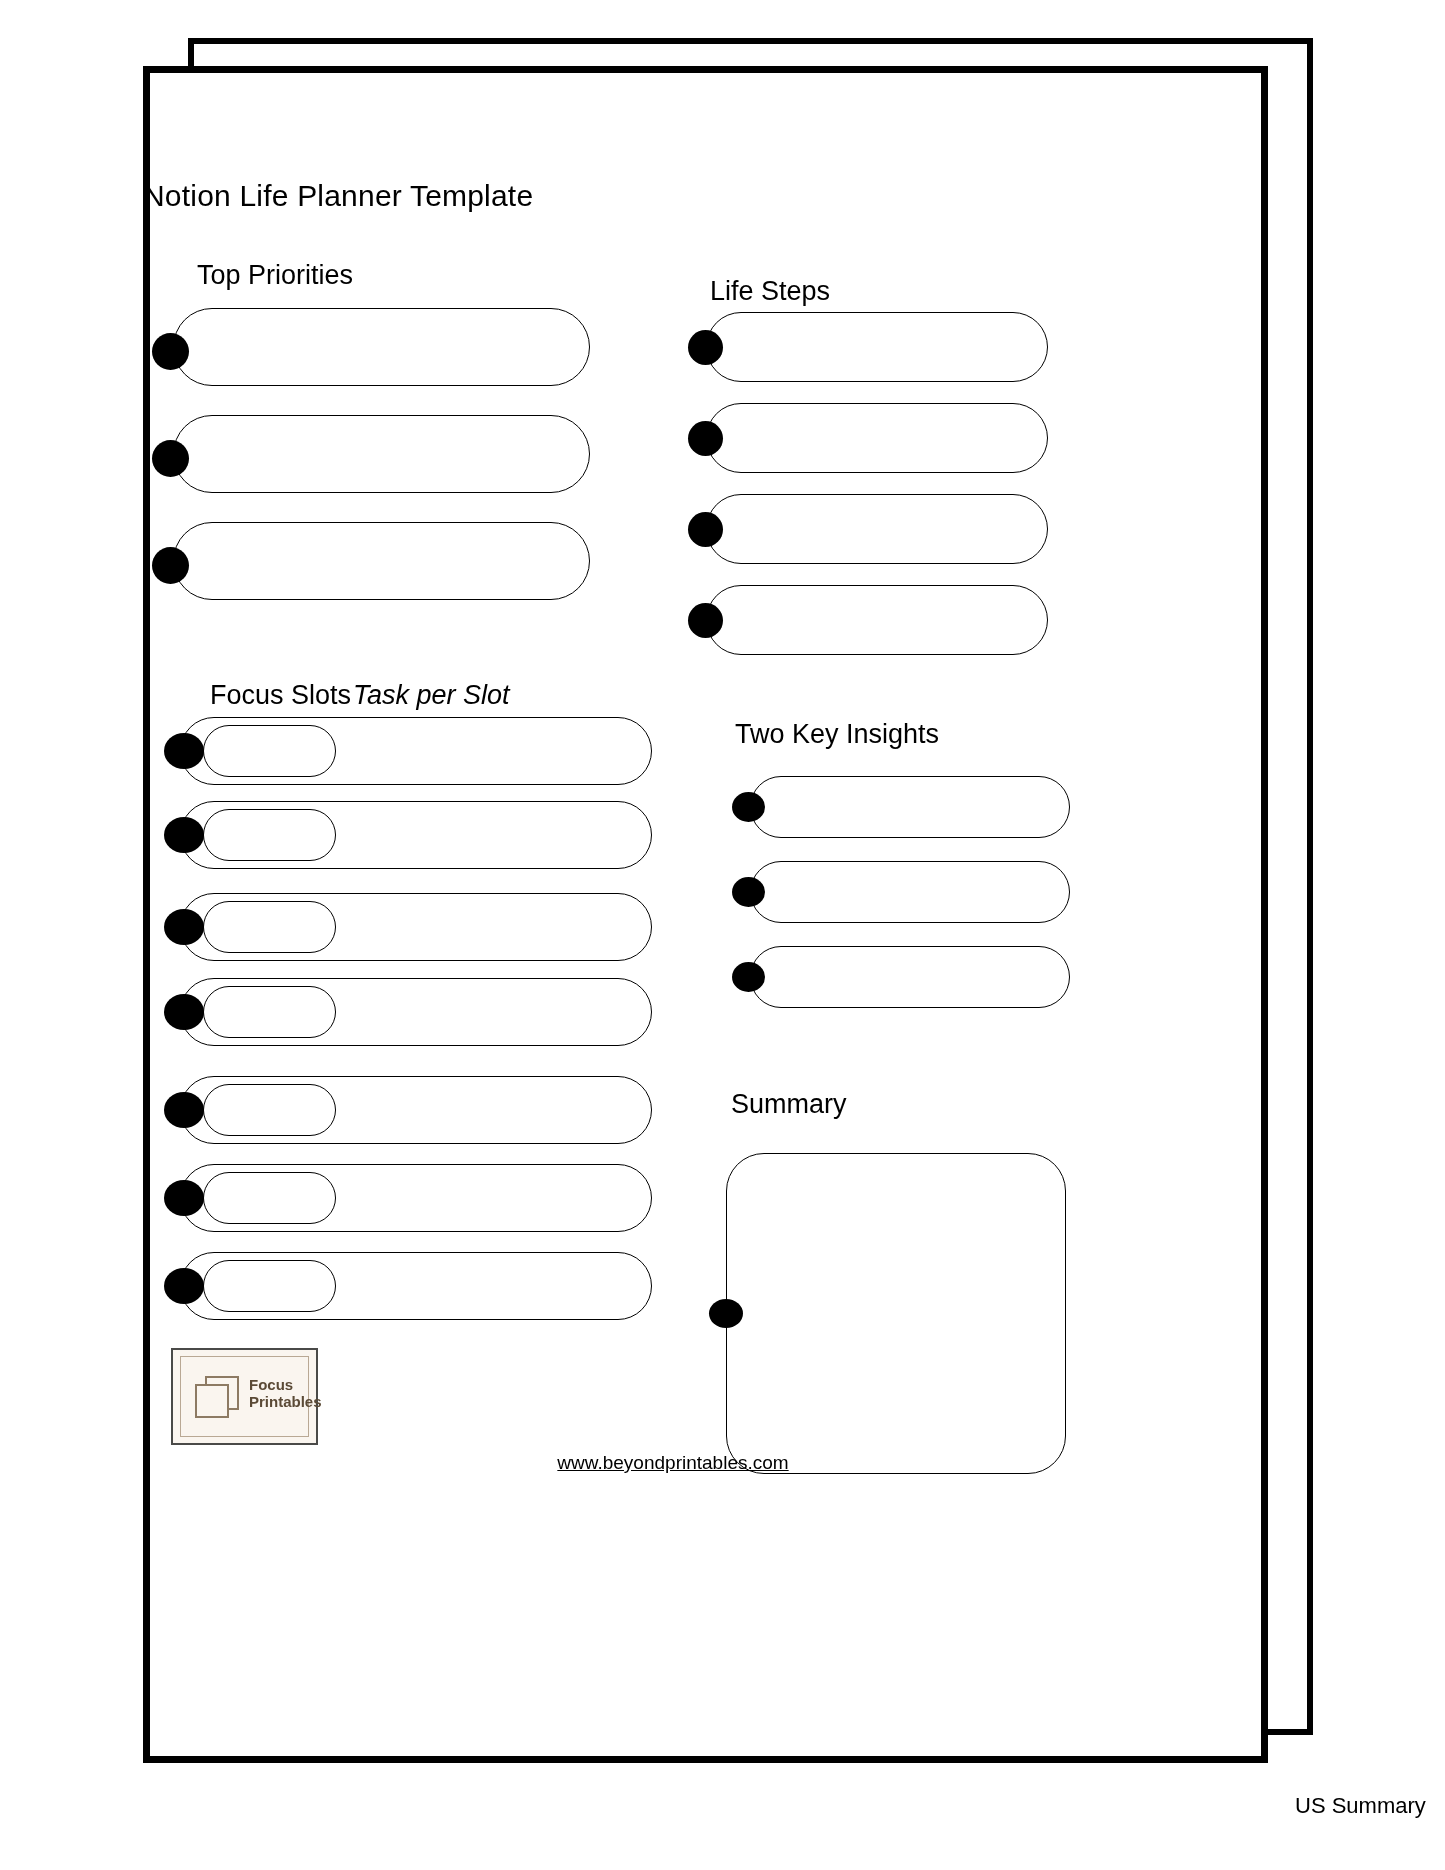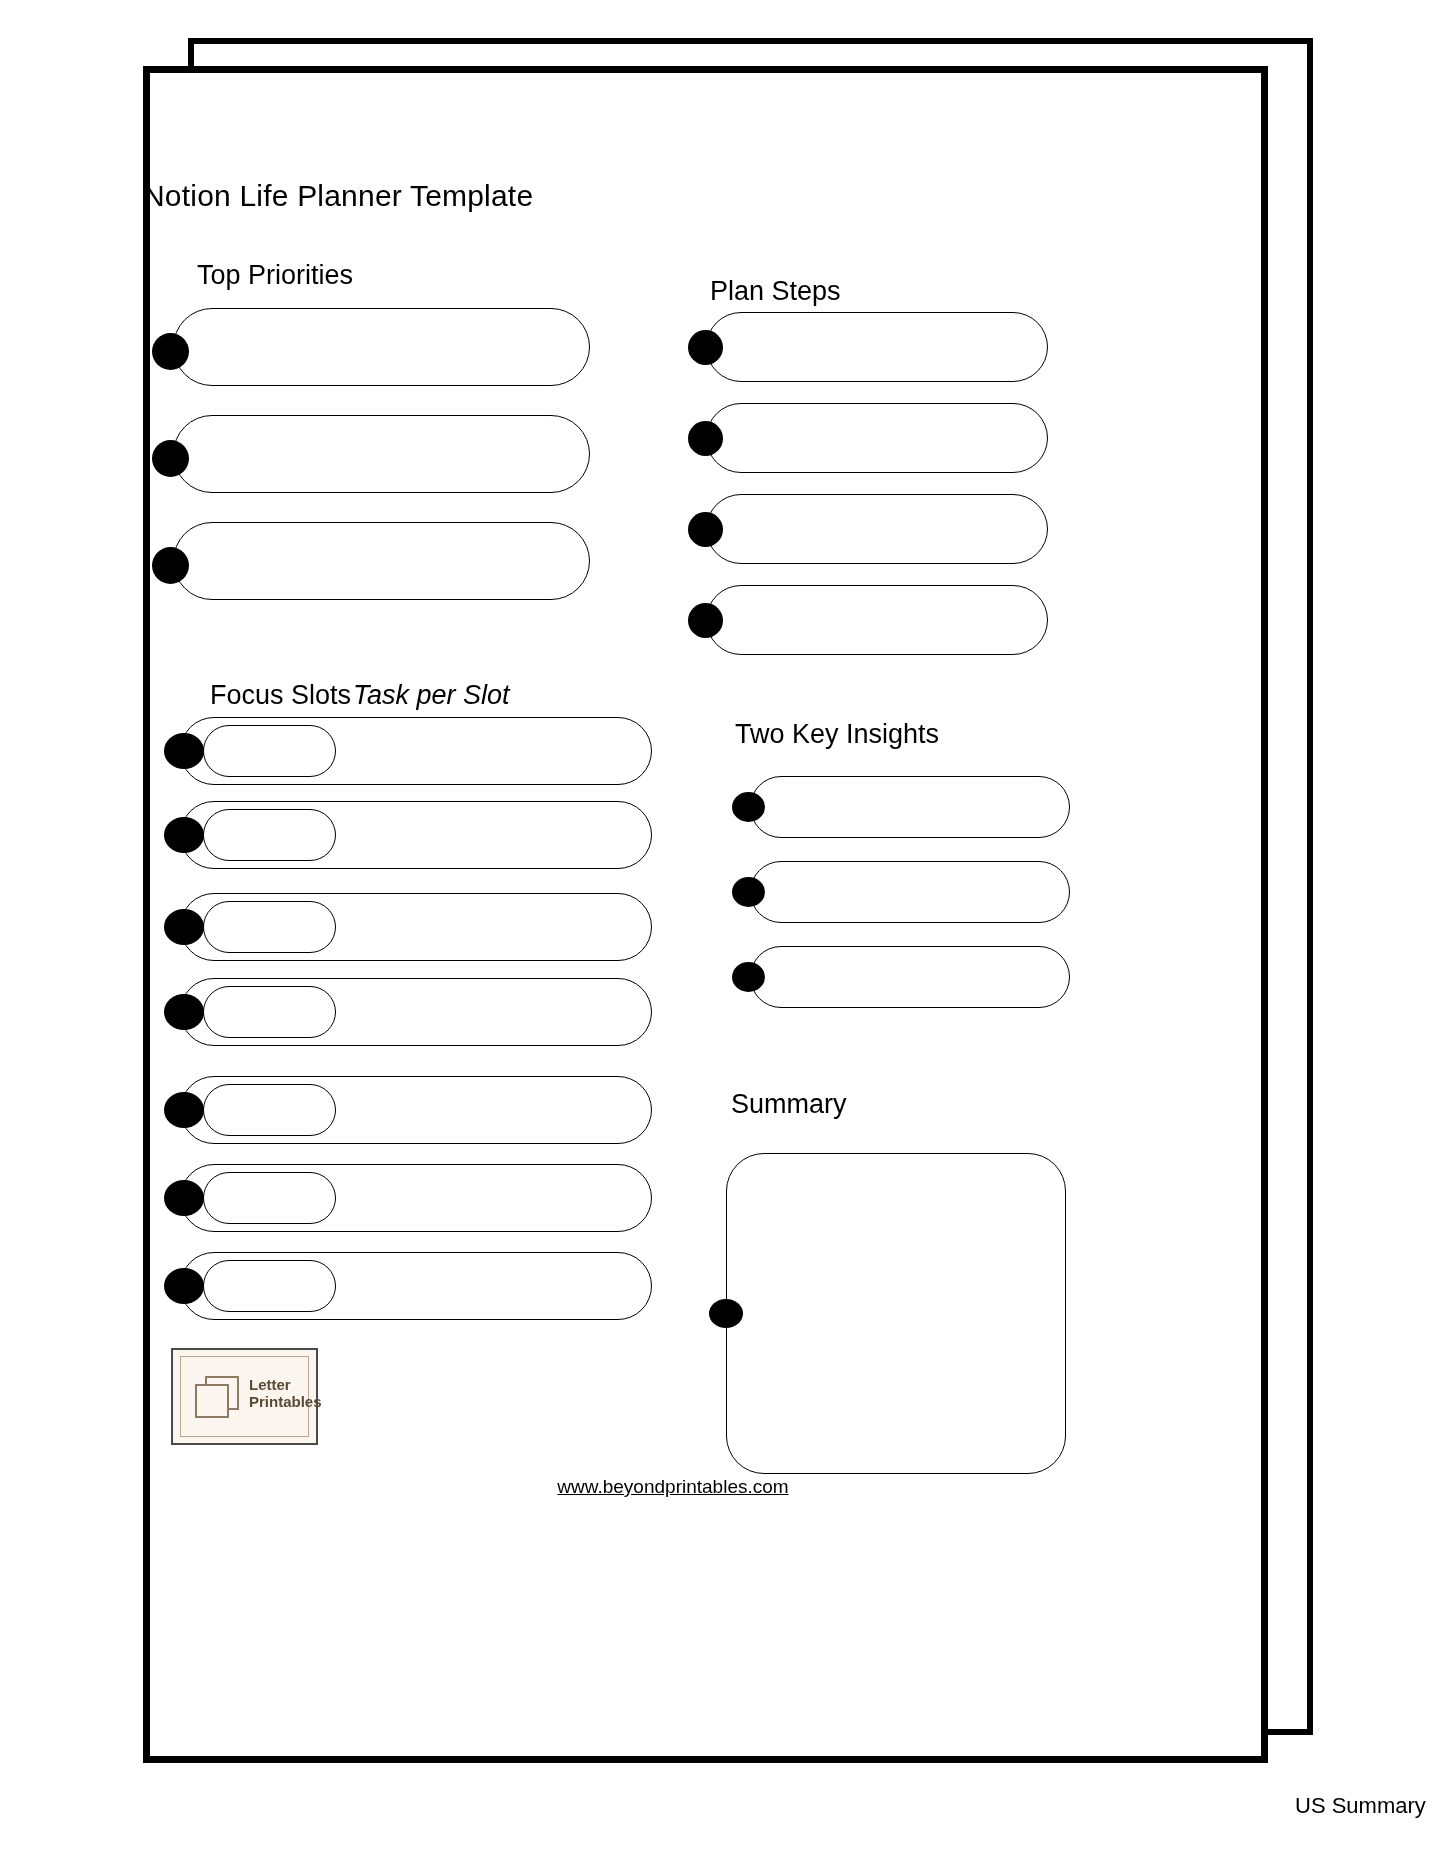--- a/index.html
+++ b/index.html
@@ -149,21 +149,20 @@
 
   .site-url {
     position: absolute;
     left: 0;
     top: 1386px;
     width: 1060px;
     text-align: center;
     font-size: 19px;
     text-decoration: underline;
     white-space: nowrap;
-    margin-top: 24px;
   }
 
   .paper-size {
     position: absolute;
     left: 1295px;
     top: 1793px;
     font-size: 22px;
     white-space: nowrap;
   }
 </style>
@@ -183,21 +182,21 @@
 
     <div class="pill" style="left:30px; top:242px; width:417px; height:78px; border-radius:39px;"></div>
     <div class="dot" style="left:9px; top:267px; width:37px; height:37px;"></div>
 
     <div class="pill" style="left:30px; top:349px; width:417px; height:78px; border-radius:39px;"></div>
     <div class="dot" style="left:9px; top:374px; width:37px; height:37px;"></div>
 
     <div class="pill" style="left:30px; top:456px; width:417px; height:78px; border-radius:39px;"></div>
     <div class="dot" style="left:9px; top:481px; width:37px; height:37px;"></div>
 
-    <div class="section-label" style="left:567px; top:210px;">Plan Steps</div>
+    <div class="section-label" style="left:567px; top:210px;">Life Steps</div>
 
     <div class="pill" style="left:563px; top:246px; width:342px; height:70px; border-radius:35px;"></div>
     <div class="dot" style="left:545px; top:264px; width:35px; height:35px;"></div>
 
     <div class="pill" style="left:563px; top:337px; width:342px; height:70px; border-radius:35px;"></div>
     <div class="dot" style="left:545px; top:355px; width:35px; height:35px;"></div>
 
     <div class="pill" style="left:563px; top:428px; width:342px; height:70px; border-radius:35px;"></div>
     <div class="dot" style="left:545px; top:446px; width:35px; height:35px;"></div>
 
@@ -251,21 +250,21 @@
     <div class="summary-box" style="left:583px; top:1087px; width:340px; height:321px;"></div>
     <div class="dot" style="left:566px; top:1233px; width:34px; height:29px;"></div>
 
     <div class="badge" style="left:28px; top:1282px; width:147px; height:97px;">
       <div class="badge-inner"></div>
       <div class="badge-mark">
         <div class="sq sq-back"></div>
         <div class="sq sq-front"></div>
       </div>
       <div class="badge-text">
-        <div>Letter</div>
+        <div>Focus</div>
         <div>Printables</div>
       </div>
     </div>
 
     <div class="site-url">www.beyondprintables.com</div>
 
   </div>
 
   <div class="paper-size">US Summary</div>
 

